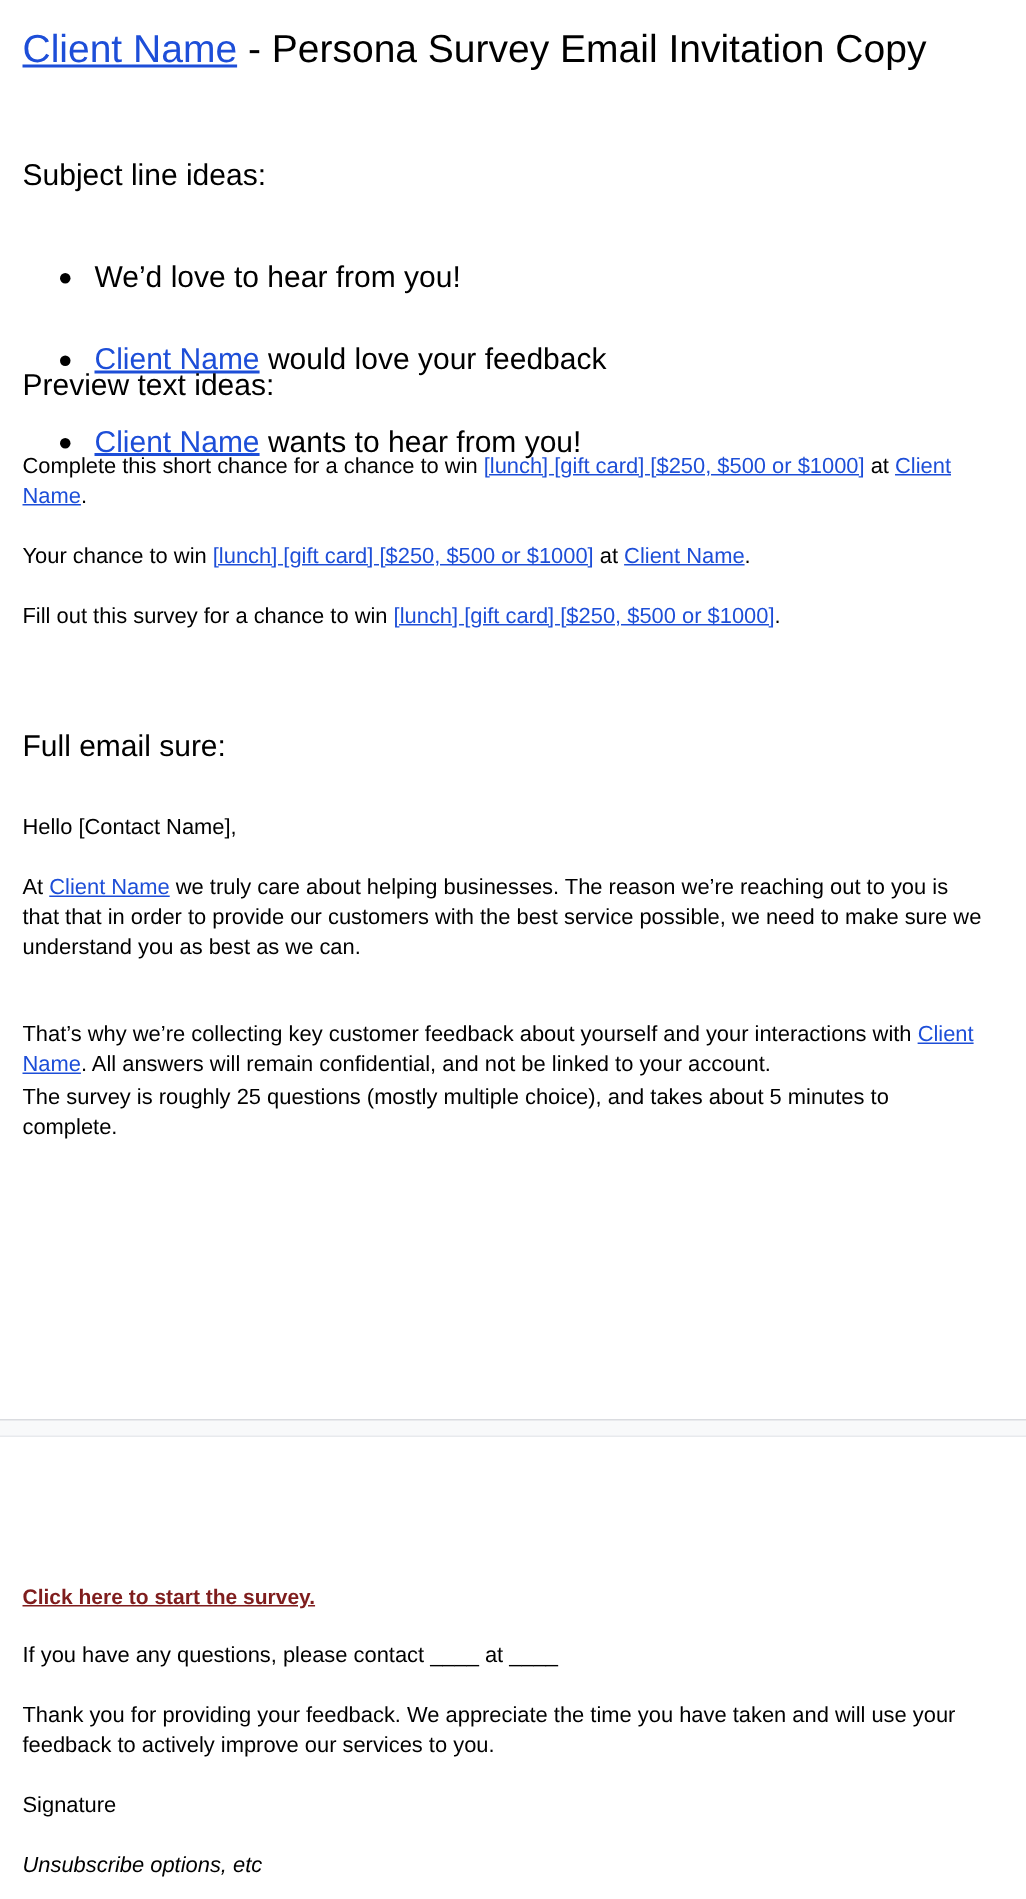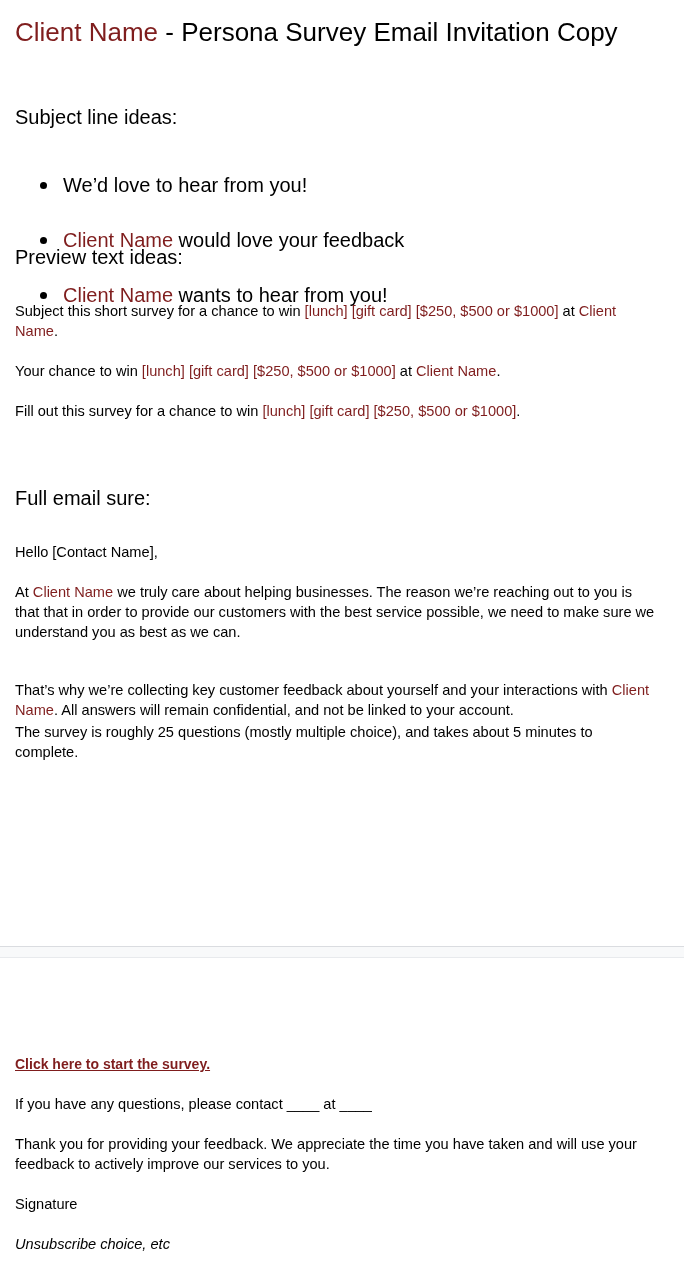--- a/index.html
+++ b/index.html
@@ -28,21 +28,21 @@
       left: 0;
       top: 946px;
       width: 684px;
       height: 12px;
       background: #f8f9fa;
       border-top: 1px solid #dadce0;
       border-bottom: 1px solid #e8eaed;
       box-sizing: border-box;
     }
     .abs { position: absolute; left: 15px; }
-    .red { color: #7f1d1d; }
+    .red { color: #1d4ed8; text-decoration: underline; }
     .title {
       font-size: 26px;
       line-height: 32px;
       white-space: nowrap;
     }
     .heading {
       font-size: 20px;
       line-height: 26px;
       white-space: nowrap;
     }
@@ -93,21 +93,21 @@
   <div class="abs heading" style="top:104px;">Subject line ideas:</div>
 
   <ul class="bullets abs" style="top:140px; left:15px;">
     <li><span class="dot"></span><span class="red"></span><span>We’d love to hear from you!</span></li>
     <li><span class="dot"></span><span class="red">Client Name</span><span> would love your feedback</span></li>
     <li><span class="dot"></span><span class="red">Client Name</span><span> wants to hear from you!</span></li>
   </ul>
 
   <div class="abs heading" style="top:244px;">Preview text ideas:</div>
 
-  <div class="abs body-text" style="top:301px;"><span>Subject this short survey for a chance to win </span><span class="red">[lunch] [gift card] [$250, $500 or $1000]</span><span> at </span><span class="red">Client Name</span><span>.</span></div>
+  <div class="abs body-text" style="top:301px;"><span>Complete this short chance for a chance to win </span><span class="red">[lunch] [gift card] [$250, $500 or $1000]</span><span> at </span><span class="red">Client Name</span><span>.</span></div>
 
   <div class="abs body-text" style="top:361px;"><span>Your chance to win </span><span class="red">[lunch] [gift card] [$250, $500 or $1000]</span><span> at </span><span class="red">Client Name</span><span>.</span></div>
 
   <div class="abs body-text" style="top:401px;"><span>Fill out this survey for a chance to win </span><span class="red">[lunch] [gift card] [$250, $500 or $1000]</span><span>.</span></div>
 
   <div class="abs heading" style="top:485px;">Full email sure:</div>
 
   <div class="abs body-text" style="top:542px;">Hello [Contact Name],</div>
 
   <div class="abs body-text" style="top:582px;"><span>At </span><span class="red">Client Name</span><span> we truly care about helping businesses. The reason we’re reaching out to you is that that in order to provide our customers with the best service possible, we need to make sure we understand you as best as we can.</span></div>
@@ -126,15 +126,15 @@
   <div class="abs" style="top:96px;">
     <a class="cta">Click here to start the survey.</a>
   </div>
 
   <div class="abs body-text" style="top:136px;">If you have any questions, please contact ____ at ____</div>
 
   <div class="abs body-text" style="top:176px;">Thank you for providing your feedback. We appreciate the time you have taken and will use your feedback to actively improve our services to you.</div>
 
   <div class="abs body-text" style="top:236px;">Signature</div>
 
-  <div class="abs body-text italic" style="top:276px;">Unsubscribe choice, etc</div>
+  <div class="abs body-text italic" style="top:276px;">Unsubscribe options, etc</div>
 
 </div>
 
 </body></html>

